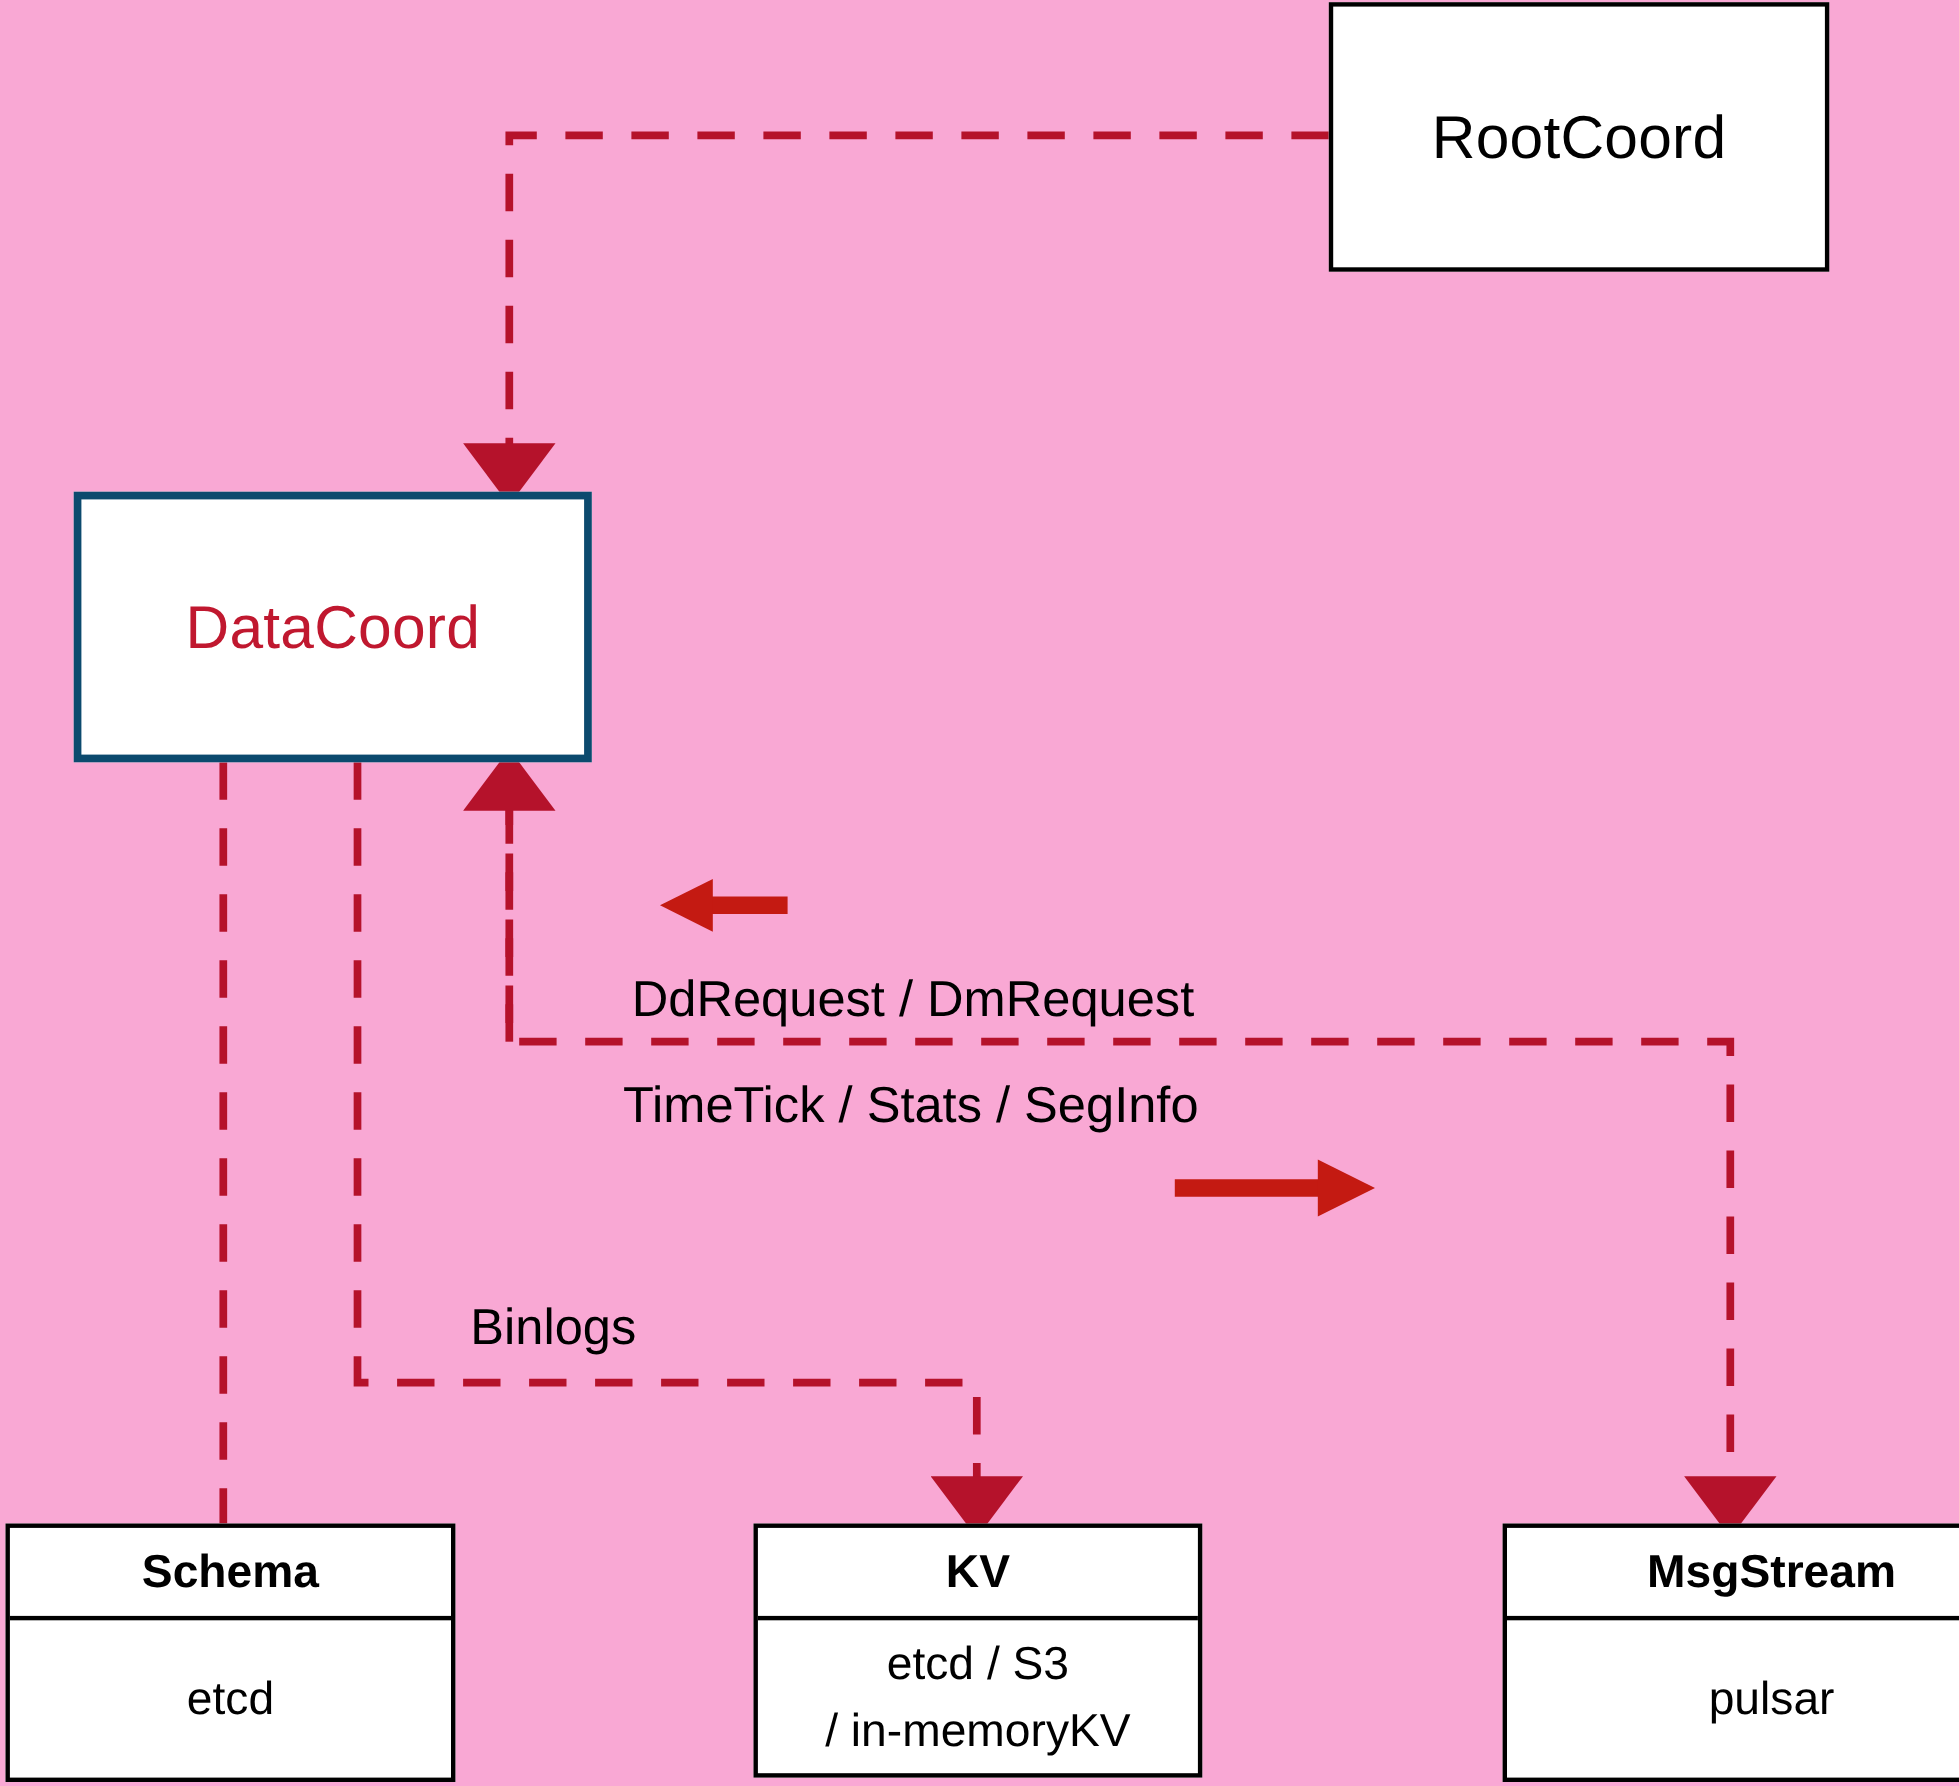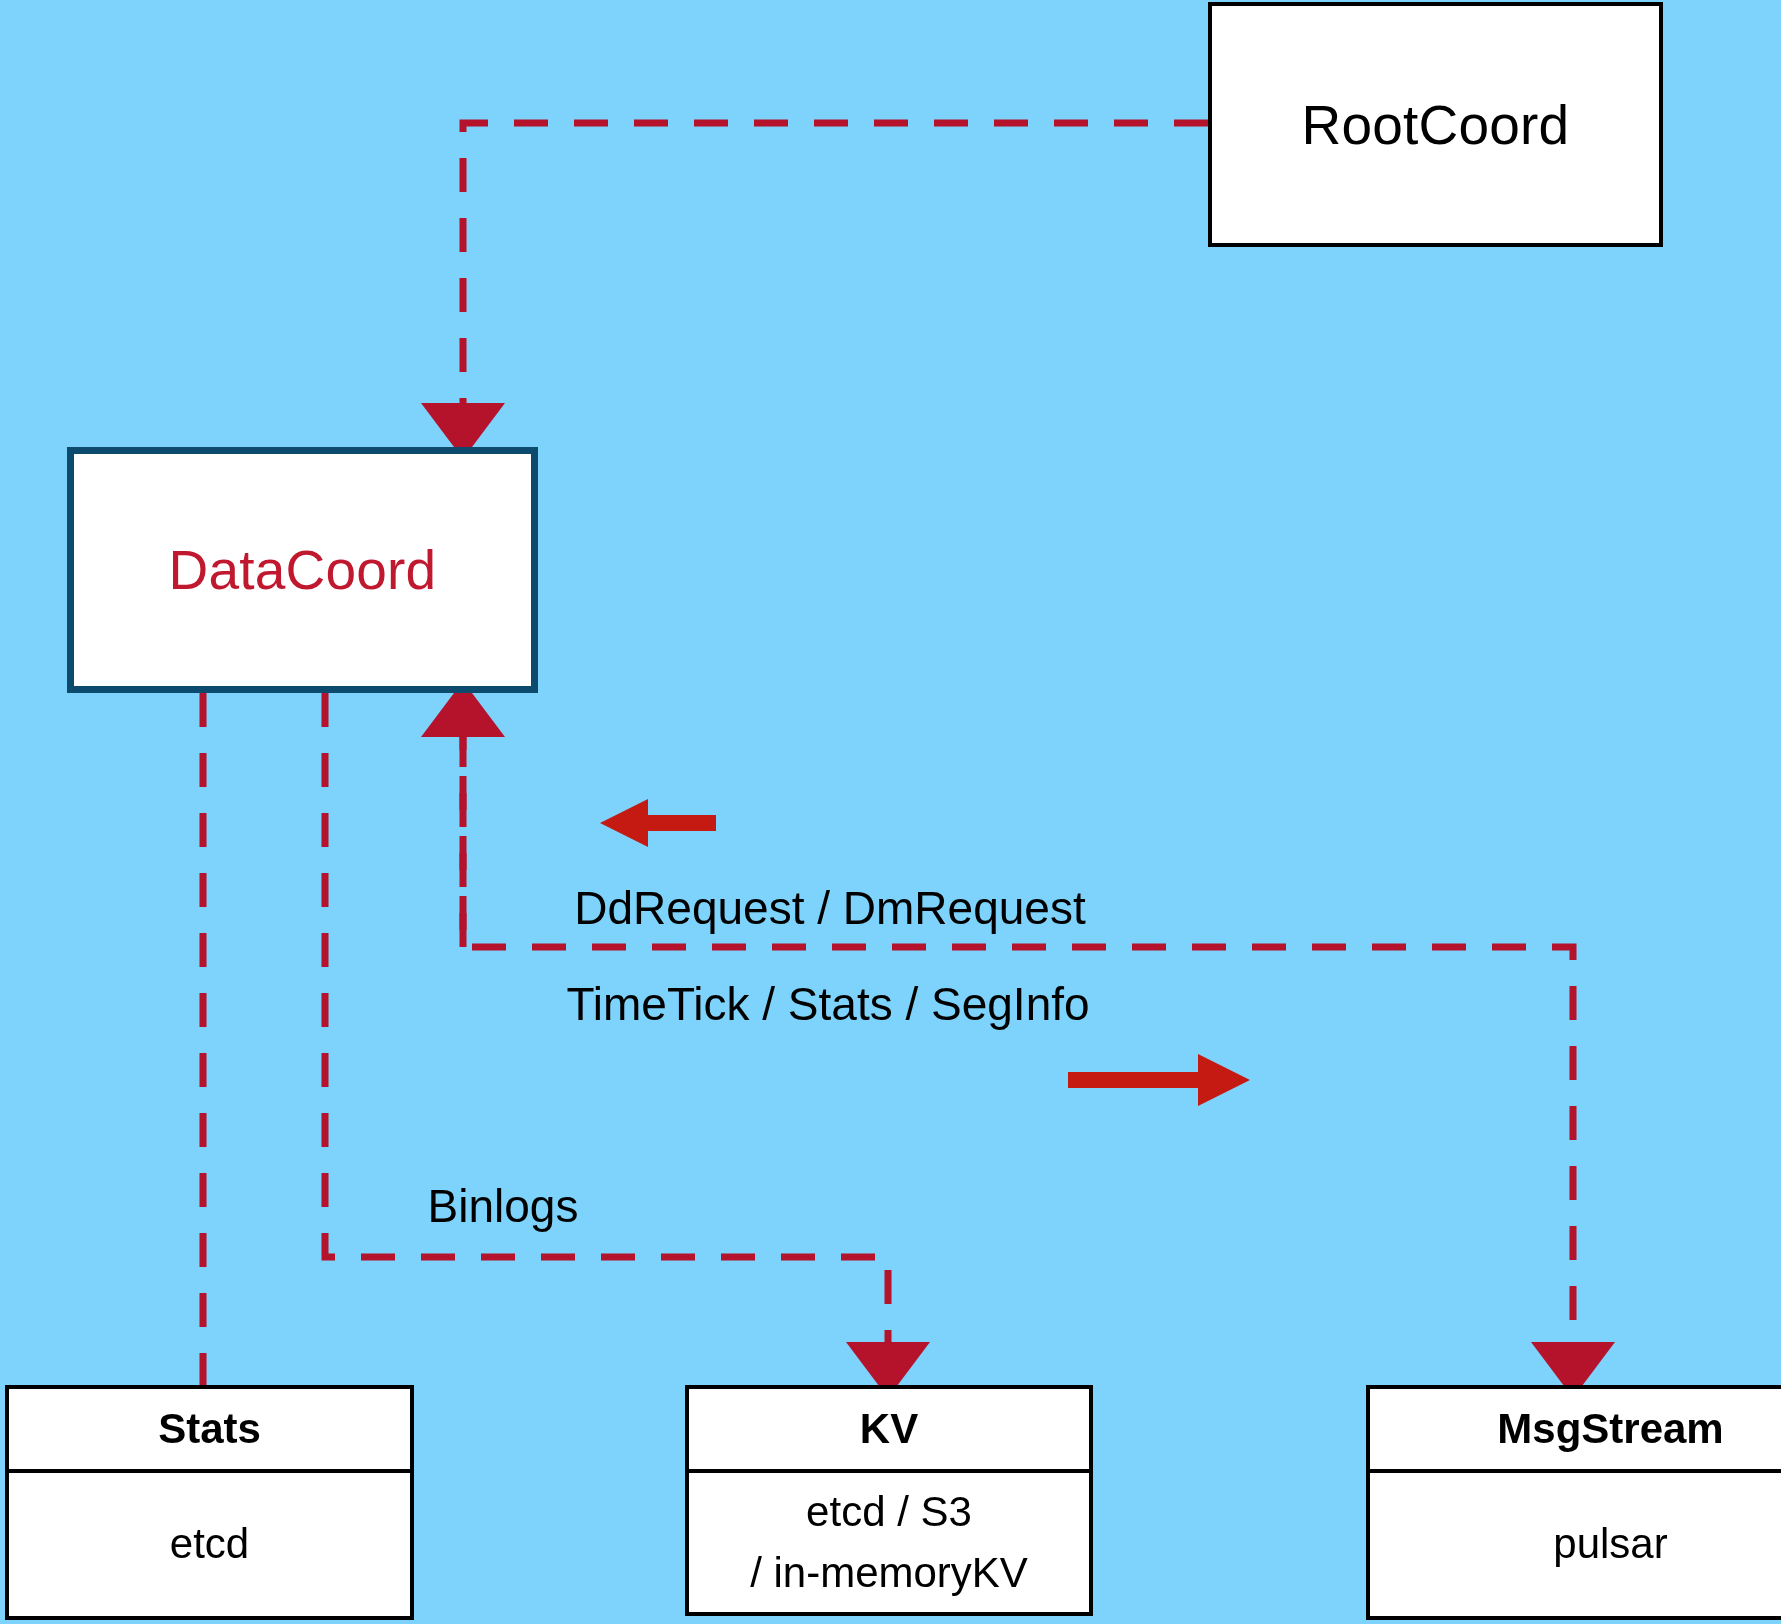--- a/index.html
+++ b/index.html
@@ -8,21 +8,21 @@
     padding: 0;
     background: #ffffff;
   }
   body {
     font-family: "Liberation Sans", sans-serif;
   }
   #diagram-root {
     position: relative;
     width: 1781px;
     height: 1624px;
-    background: #7dd3fc;
+    background: #f9a8d4;
     overflow: hidden;
   }
   #wire-layer {
     position: absolute;
     left: 0;
     top: 0;
     width: 1781px;
     height: 1624px;
     pointer-events: none;
   }
@@ -131,21 +131,21 @@
 
   <div class="node-box node-black" style="left:1208px; top:2px; width:455px; height:245px;">
     <div class="node-single-label">RootCoord</div>
   </div>
 
   <div class="node-box node-red" style="left:67px; top:447px; width:471px; height:246px;">
     <div class="node-single-label red-text">DataCoord</div>
   </div>
 
   <div class="node-box node-black" style="left:5px; top:1385px; width:409px; height:235px;">
-    <div class="node-header">Stats</div>
+    <div class="node-header">Schema</div>
     <div class="node-body">
       <span class="body-line">etcd</span>
     </div>
   </div>
 
   <div class="node-box node-black" style="left:685px; top:1385px; width:408px; height:231px;">
     <div class="node-header">KV</div>
     <div class="node-body">
       <span class="body-line">etcd / S3</span>
       <span class="body-line">/ in-memoryKV</span>

